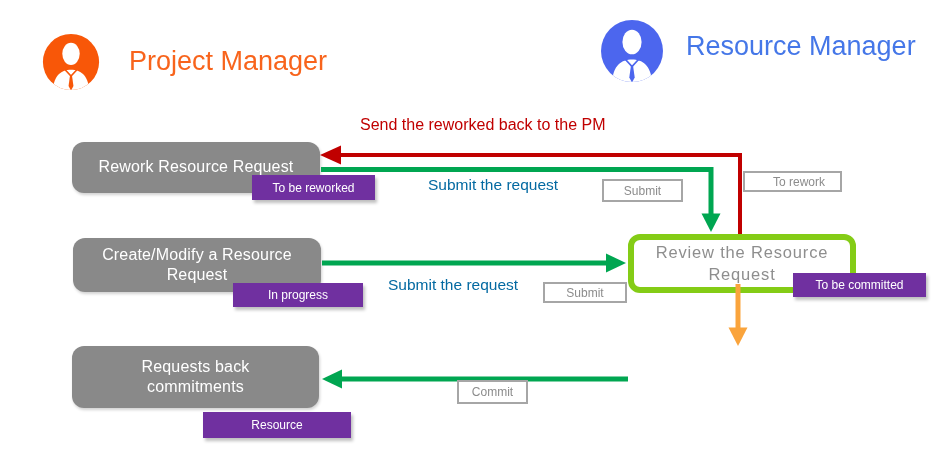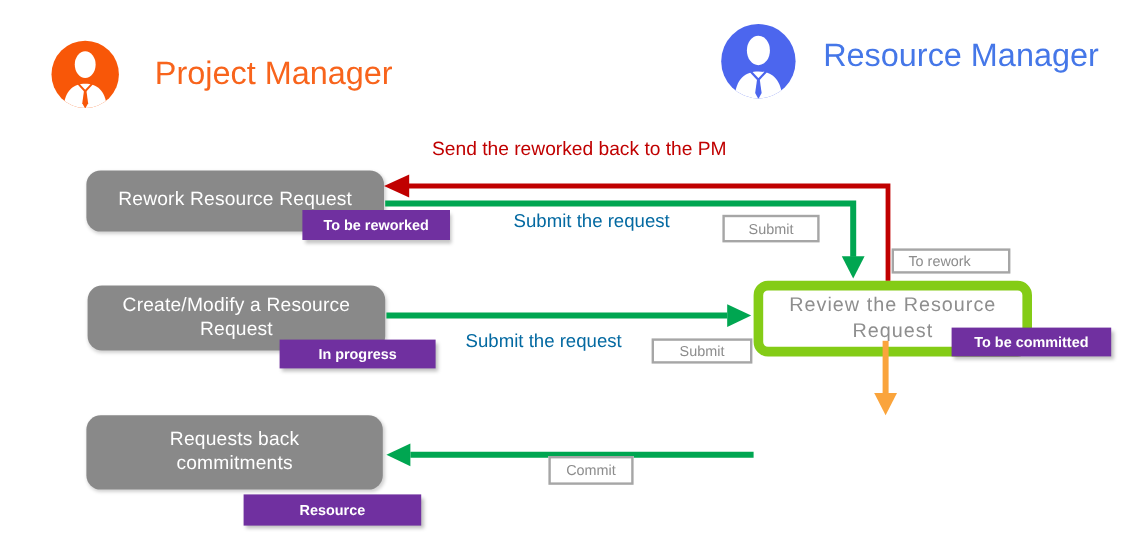--- a/index.html
+++ b/index.html
@@ -9,34 +9,34 @@
   }
   .avatar{position:absolute;}
   .role-title{position:absolute;font-size:27px;white-space:nowrap;}
   .node{
     position:absolute;background:#898989;border-radius:12px;color:#fff;
     display:flex;align-items:center;justify-content:center;text-align:center;
     font-size:16px;font-weight:400;line-height:1.28;letter-spacing:.01em;
     box-shadow:1px 2px 3px rgba(0,0,0,.18);
   }
   .node.outline{
-    background:#fff;border:8px solid #84cc16;color:#8e8e8e;
+    background:#fff;border:6px solid #84cc16;color:#8e8e8e;
     font-weight:400;font-size:16.5px;letter-spacing:.05em;box-shadow:none;
   }
   .badge{
-    position:absolute;background:#7030A0;color:#fff;font-size:12px;font-weight:700;
+    position:absolute;background:#7030A0;color:#fff;font-size:12px;font-weight:400;
     display:flex;align-items:center;justify-content:center;text-align:center;
     box-shadow:2px 3px 3px rgba(0,0,0,.25);
   }
   .btn{
     position:absolute;background:#fff;border:2px solid #a6a6a6;color:#8c8c8c;
     font-size:12px;display:flex;align-items:center;justify-content:center;
     box-sizing:border-box;
   }
-  .btn.left{justify-content:flex-start;padding-left:12px;margin-top:36px;}
+  .btn.left{justify-content:flex-start;padding-left:28px;}
   .lbl{position:absolute;font-size:15.5px;white-space:nowrap;}
   .lbl.red{color:#C00000;font-size:16px;}
   .lbl.green{color:#0369a1;}
   .arrows{position:absolute;left:0;top:0;pointer-events:none;}
 </style>
 </head>
 <body>
 
 <div class="stage">
 

